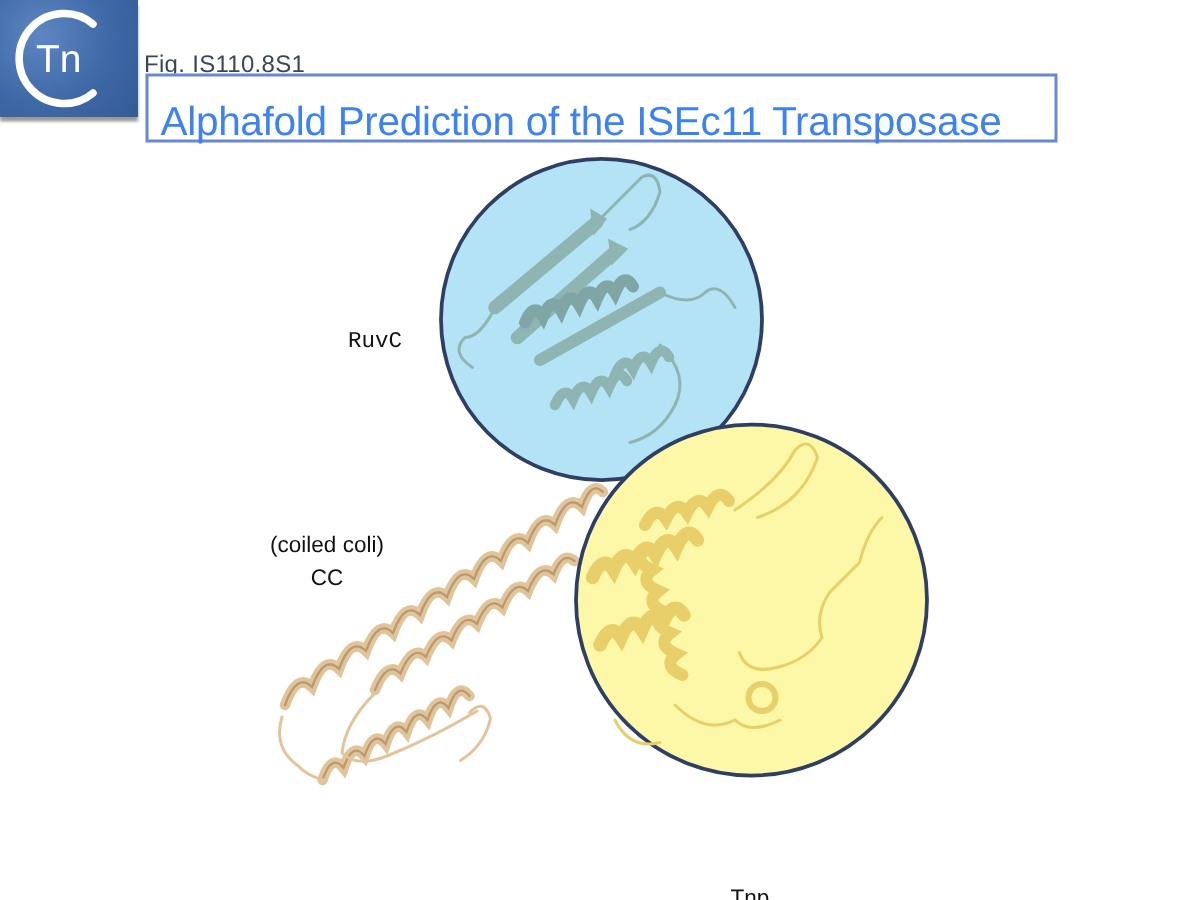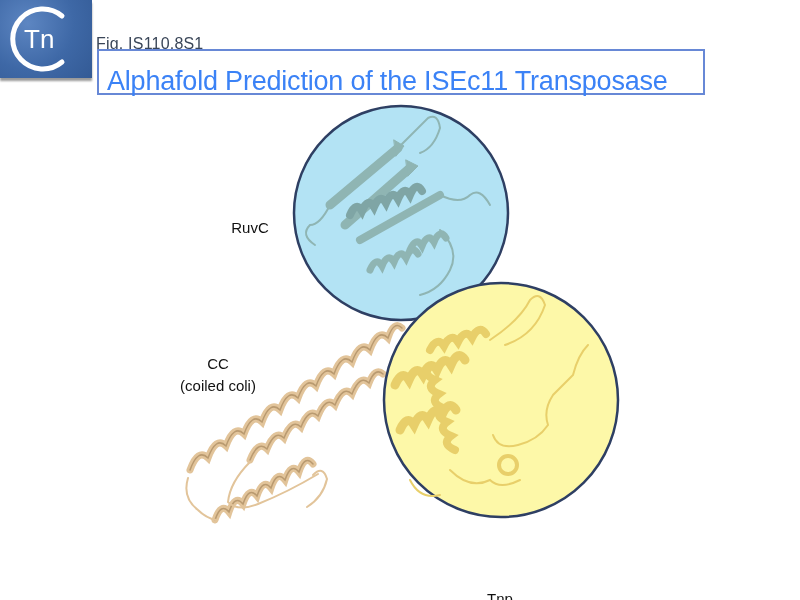--- a/index.html
+++ b/index.html
@@ -101,24 +101,24 @@
       <circle cx="508" cy="465" r="9" stroke-width="4"></circle>
 
       <path d="M490 340 q30 -20 40 -40 q10 -10 15 5 q-10 30 -40 40" stroke-width="2"></path>
       <path d="M588 345 q-10 10 -15 30 q-10 10 -20 20 q-10 15 -5 30 q-10 15 -30 20 q-20 5 -25 -10" stroke-width="2"></path>
       <path d="M450 470 q20 20 40 10 q10 10 30 0" stroke-width="2"></path>
       <path d="M410 480 q10 20 30 15" stroke-width="2"></path>
     </g>
   </g>
 </svg>
 
-<div class="lbl" style="left:200px; top:217px; width:100px;">
+<div class="lbl" style="left:200px; top:217px; width:100px;font-family:Liberation Mono, monospace;">
   <span>RuvC</span>
 </div>
 
 <div class="lbl" style="left:158px; top:353px; width:120px;">
+  <span>(coiled coli)</span>
   <span>CC</span>
-  <span>(coiled coli)</span>
 </div>
 
 <div class="lbl" style="left:450px; top:564px; width:100px;margin-top:24px;">
   <span>Tnp</span>
 </div>
 
 </body></html>

